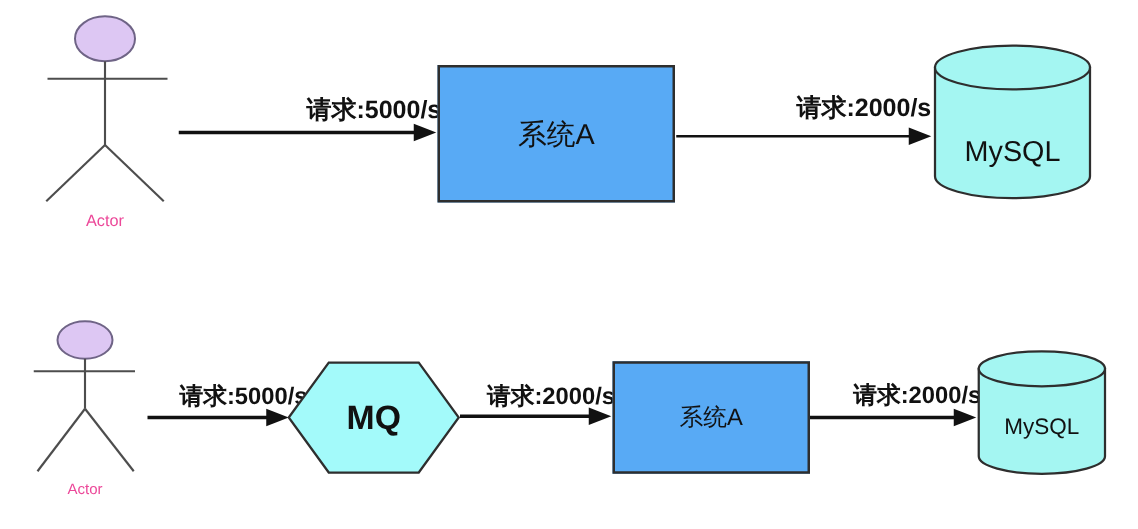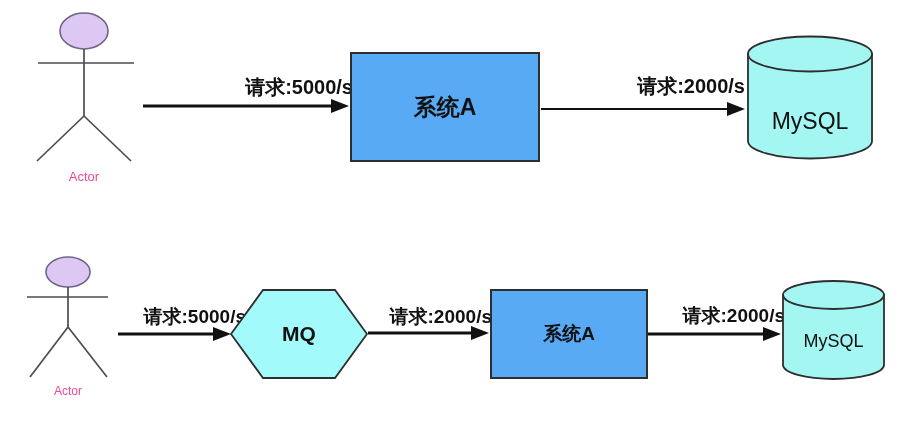--- a/index.html
+++ b/index.html
@@ -27,21 +27,21 @@
   
   .shape path, .shape ellipse, .shape polygon { stroke: #2e2e2e; stroke-width: 1.8; }
 
   .sys-box {
     background: #58aaf5;
     border: 2px solid #2e2e2e;
     display: flex;
     align-items: center;
     justify-content: center;
     color: #111;
-    font-weight: bold;
+    font-weight: normal;
     box-sizing: border-box;
   }
 
   .label { color: #111; text-align: center; white-space: nowrap; }
   .arrow-label { font-weight: bold; text-align: right; }
   .actor-label { color: #ec4899; }
   .node-label {
     color: #111; font-weight: normal; text-align: center;
     position: absolute;
   }
@@ -102,21 +102,21 @@
 
     <div class="abs label arrow-label" style="left:96px; top:304px; width:150px; font-size:19px;">请求:5000/s</div>
     <svg class="abs arrow thick" style="left:118px; top:325px;" width="114" height="18" viewBox="0 0 114 18">
       <line x1="0" y1="9" x2="97" y2="9"></line>
       <polygon points="95,2 113,9 95,16"></polygon>
     </svg>
 
     <svg class="abs shape" style="left:229px; top:288px;" width="140" height="92" viewBox="0 0 140 92">
       <polygon points="2,46 34,2 106,2 138,46 106,90 34,90" fill="#a3fafa"></polygon>
     </svg>
-    <div class="abs hex-label" style="left:229px; top:288px; width:140px; height:92px; font-size:21px;text-align:right;">
+    <div class="abs hex-label" style="left:229px; top:288px; width:140px; height:92px; font-size:27px;text-align:right;">
       <span>MQ</span>
     </div>
 
     <div class="abs label arrow-label" style="left:342px; top:304px; width:150px; font-size:19px;">请求:2000/s</div>
     <svg class="abs arrow thick" style="left:368px; top:324px;" width="122" height="18" viewBox="0 0 122 18">
       <line x1="0" y1="9" x2="105" y2="9"></line>
       <polygon points="103,2 121,9 103,16"></polygon>
     </svg>
 
     <div class="abs sys-box" style="left:490px; top:289px; width:158px; height:90px; font-size:19px;">

